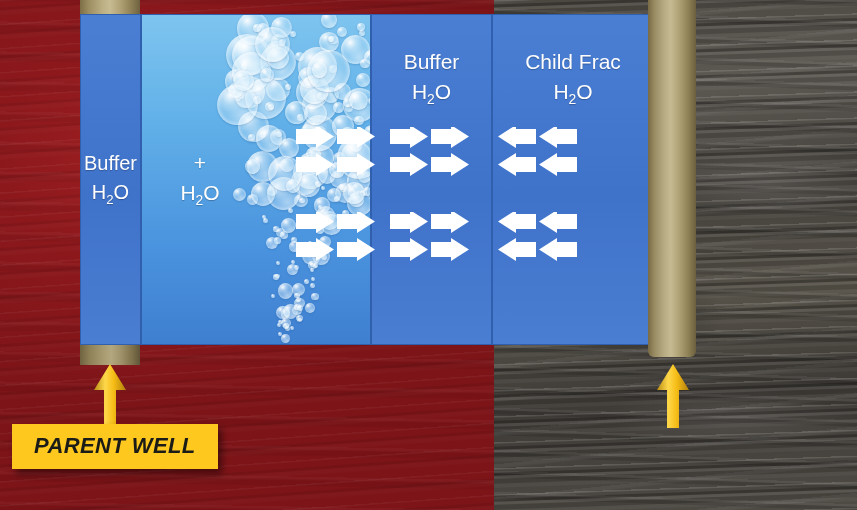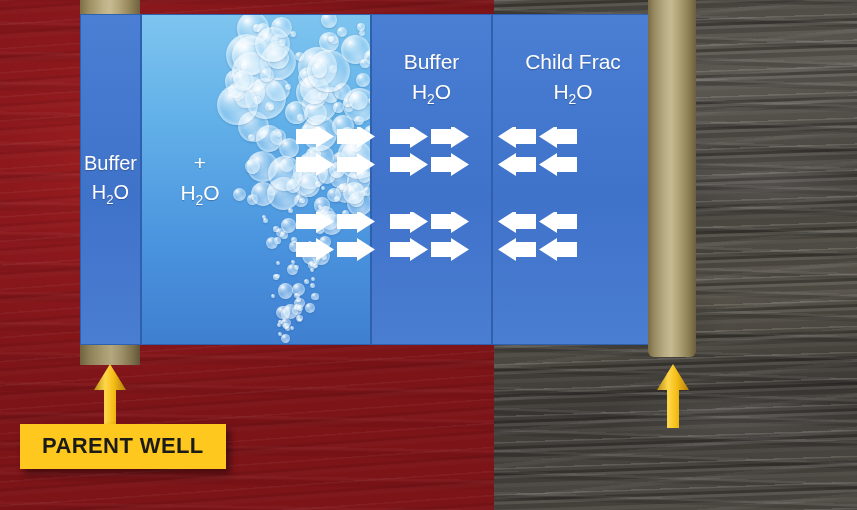--- a/index.html
+++ b/index.html
@@ -161,21 +161,21 @@
     position: absolute;
     background: #ffc81e;
     color: #1b1b17;
     font-weight: bold;
     font-size: 22px;
     letter-spacing: 0.4px;
     padding: 9px 22px 10px 22px;
     box-shadow: 4px 5px 7px rgba(0,0,0,0.45);
     white-space: nowrap;
   }
-  #callout-parent { left: 20px; top: 424px; }
+  #callout-parent { left: 12px; top: 424px; font-style: italic; }
   #callout-child  { left: 570px; top: 424px; }
 
   .lead-arrow { position: absolute; }
   .lead-arrow svg { display: block; }
 </style>
 </head>
 <body>
 
 <div id="stage">
 

